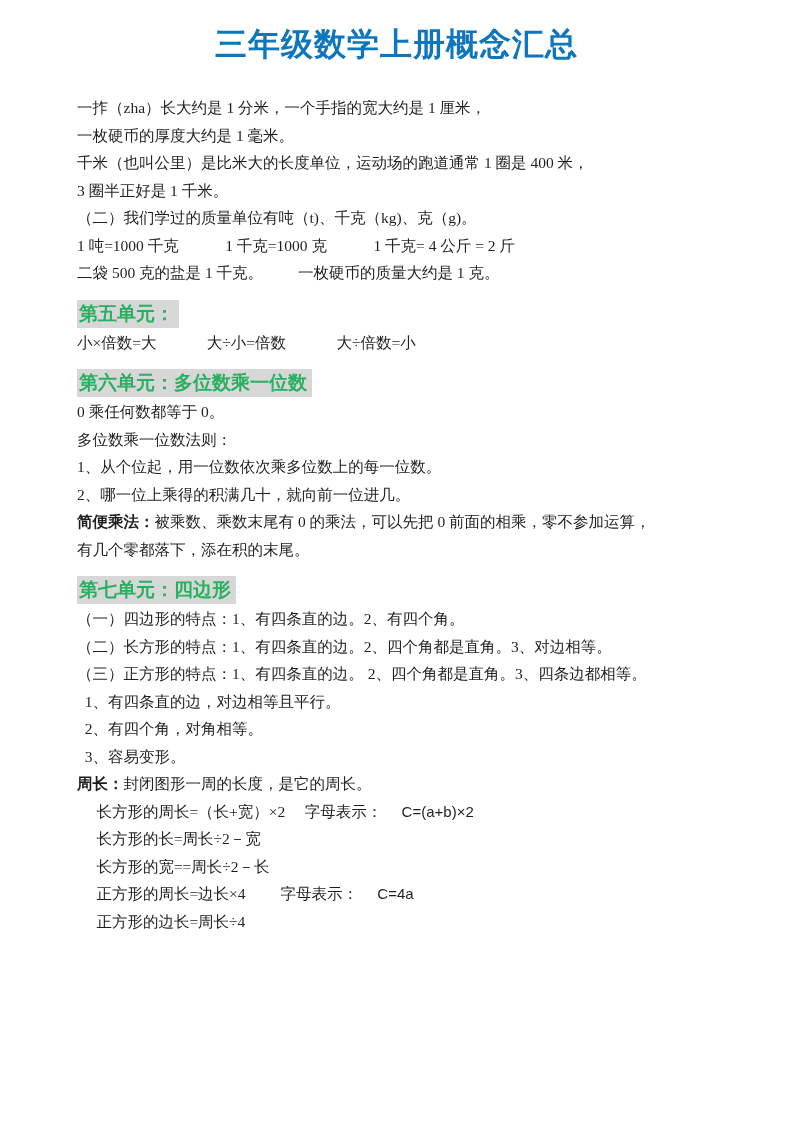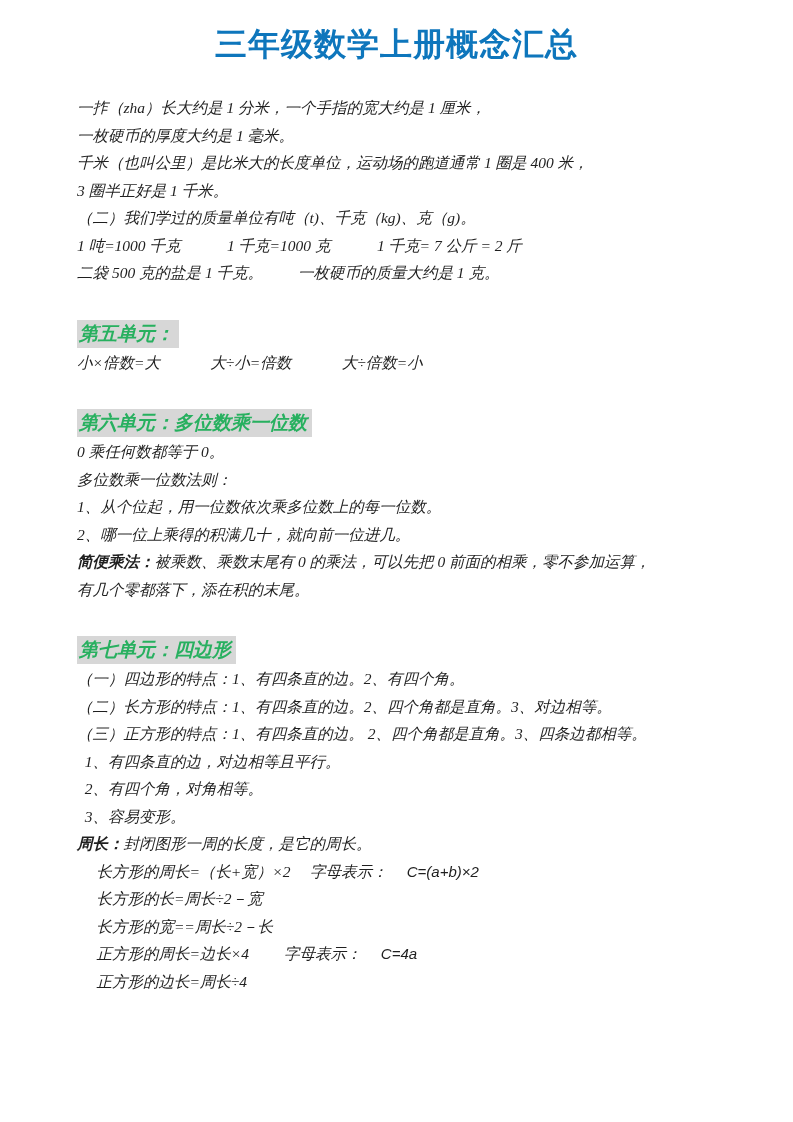--- a/index.html
+++ b/index.html
@@ -26,35 +26,34 @@
     font-family:"Liberation Sans","DejaVu Sans",sans-serif;
     font-weight:bold;
     font-size:32px;
     line-height:40px;
     color:var(--title-color);
     letter-spacing:1px;
   }
   .content{
     margin:30px 64px 0 77px;
     font-size:15.5px;
-    font-style:italic;
   }
   .doc-line{
     line-height:27.5px;
     white-space:pre-wrap;
     min-height:27.5px;
   }
   .run{white-space:pre-wrap;}
   .run-b{font-weight:bold;}
   .run-sans{
     font-family:"Liberation Sans","DejaVu Sans",sans-serif;
     font-size:15px;
   }
   .heading-row{
-    margin-top:33px;
+    margin-top:13px;
     line-height:29px;
   }
   .section-heading{
     display:inline-block;
     background:var(--heading-bg);
     color:var(--heading-color);
     font-weight:bold;
     font-size:19px;
     line-height:25px;
     font-family:"Liberation Sans","DejaVu Sans",sans-serif;
@@ -65,21 +64,21 @@
 <body>
 
 <div class="page">
   <div class="doc-title">三年级数学上册概念汇总</div>
   <div class="content">
       <div class="doc-line"><span class="run">一拃（zha）长大约是 1 分米，一个手指的宽大约是 1 厘米，</span></div>
       <div class="doc-line"><span class="run">一枚硬币的厚度大约是 1 毫米。</span></div>
       <div class="doc-line"><span class="run">千米（也叫公里）是比米大的长度单位，运动场的跑道通常 1 圈是 400 米，</span></div>
       <div class="doc-line"><span class="run">3 圈半正好是 1 千米。</span></div>
       <div class="doc-line"><span class="run">（二）我们学过的质量单位有吨（t)、千克（kg)、克（g)。</span></div>
-      <div class="doc-line"><span class="run">1 吨=1000 千克　　　1 千克=1000 克　　　1 千克= 7 公斤 = 2 斤</span></div>
+      <div class="doc-line"><span class="run">1 吨=1000 千克　　　1 千克=1000 克　　　1 千克= 4 公斤 = 2 斤</span></div>
       <div class="doc-line"><span class="run">二袋 500 克的盐是 1 千克。　　 一枚硬币的质量大约是 1 克。</span></div>
       <div class="heading-row"><span class="section-heading">第五单元：</span></div>
       <div class="doc-line"><span class="run">小×倍数=大　　　 大÷小=倍数　　　 大÷倍数=小</span></div>
       <div class="heading-row"><span class="section-heading">第六单元：多位数乘一位数</span></div>
       <div class="doc-line"><span class="run">0 乘任何数都等于 0。</span></div>
       <div class="doc-line"><span class="run">多位数乘一位数法则：</span></div>
       <div class="doc-line"><span class="run">1、从个位起，用一位数依次乘多位数上的每一位数。</span></div>
       <div class="doc-line"><span class="run">2、哪一位上乘得的积满几十，就向前一位进几。</span></div>
       <div class="doc-line"><span class="run run-b">简便乘法：</span><span class="run">被乘数、乘数末尾有 0 的乘法，可以先把 0 前面的相乘，零不参加运算，</span></div>
       <div class="doc-line"><span class="run">有几个零都落下，添在积的末尾。</span></div>

